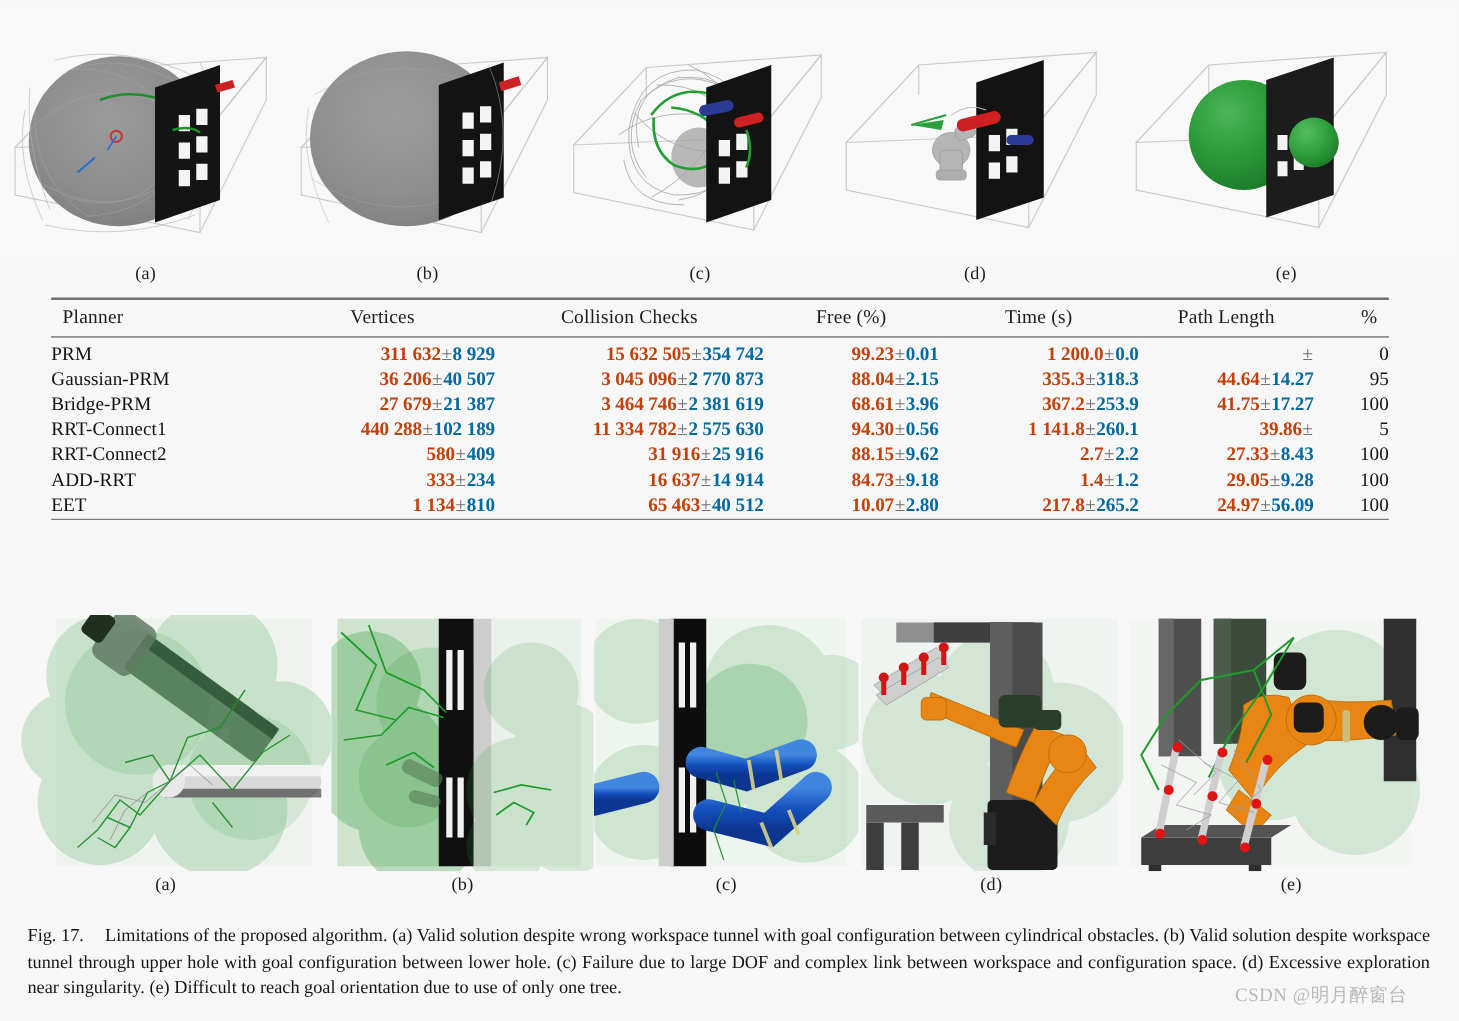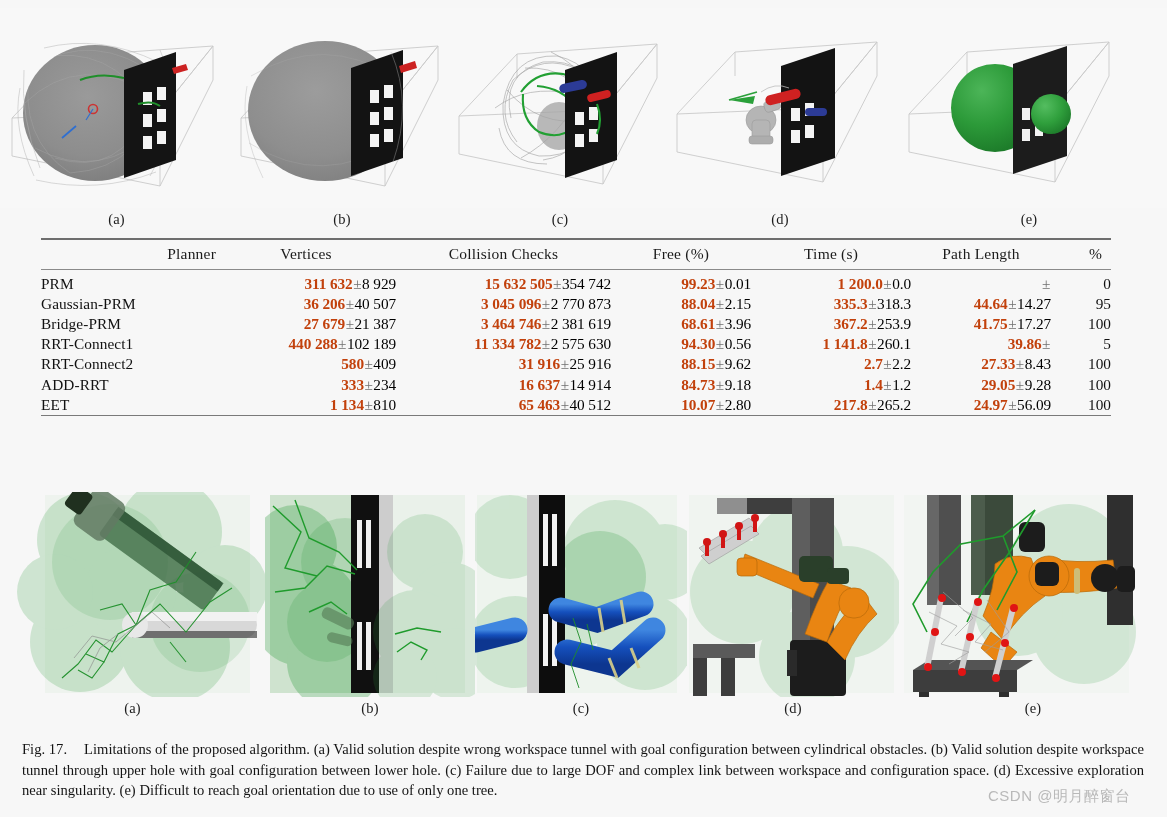--- a/index.html
+++ b/index.html
@@ -34,21 +34,21 @@
   table.data th{
     font-weight:400;font-size:15.5px;color:#1b1b1b;
     padding:5px 0 6px 0;text-align:center;letter-spacing:.2px;
   }
   table.data td{font-size:15.3px;padding:1.1px 0;color:#111;}
   td.planner{text-align:left;padding-left:9px;letter-spacing:.1px;}
   td.num{text-align:right;white-space:nowrap;padding-right:4px;}
   td.pct{text-align:right;padding-right:9px;}
   .m{font-weight:700;color:#c2410c;letter-spacing:-.1px;}
   .pm{color:#707070;font-weight:400;padding:0 .5px;}
-  .s{color:#000000;font-weight:400;letter-spacing:-.1px;}
+  .s{color:#0369a1;font-weight:700;letter-spacing:-.1px;}
 
   
   col.c-planner{width:175px;}
   col.c-vert{width:180px;}
   col.c-cc{width:215px;}
   col.c-free{width:140px;}
   col.c-time{width:160px;}
   col.c-path{width:140px;}
   col.c-pct{width:60px;}
 
@@ -59,21 +59,21 @@
     text-align:justify;text-justify:inter-word;
   }
   #cap16{left:22px;top:435px;width:1120px;}
   #cap17{left:22px;top:739px;width:1122px;}
   .figno{display:inline;}
   .capgap{display:inline-block;width:17px;}
 
   
   .watermark{
     position:absolute;left:988px;top:787px;
-    font-family:Liberation Sans, sans-serif;
+    font-family:Liberation Serif, serif;
     font-size:15px;color:#b9b9b9;letter-spacing:.5px;white-space:nowrap;
   }
 </style>
 </head>
 <body>
 
 <div class="page">
 
   <div class="fig-row top">
 
@@ -308,21 +308,21 @@
         <col class="c-planner">
           <col class="c-vert">
           <col class="c-cc">
           <col class="c-free">
         <col class="c-time">
           <col class="c-path">
           <col class="c-pct">
       </colgroup>
       <thead>
         <tr style="border-bottom: 1.2px solid rgb(138, 138, 138);">
-          <th style="text-align:right;padding-left:9px;">Planner</th>
+          <th style="text-align:left;padding-left:9px;">Planner</th>
           <th>Vertices</th>
           <th>Collision Checks</th>
           <th>Free (%)</th>
           <th>Time (s)</th>
           <th>Path Length</th>
           <th style="text-align:right;padding-right:9px;">%</th>
         </tr>
       </thead>
       <tbody id="tbody">
           <tr style="padding-top: 4px;">

